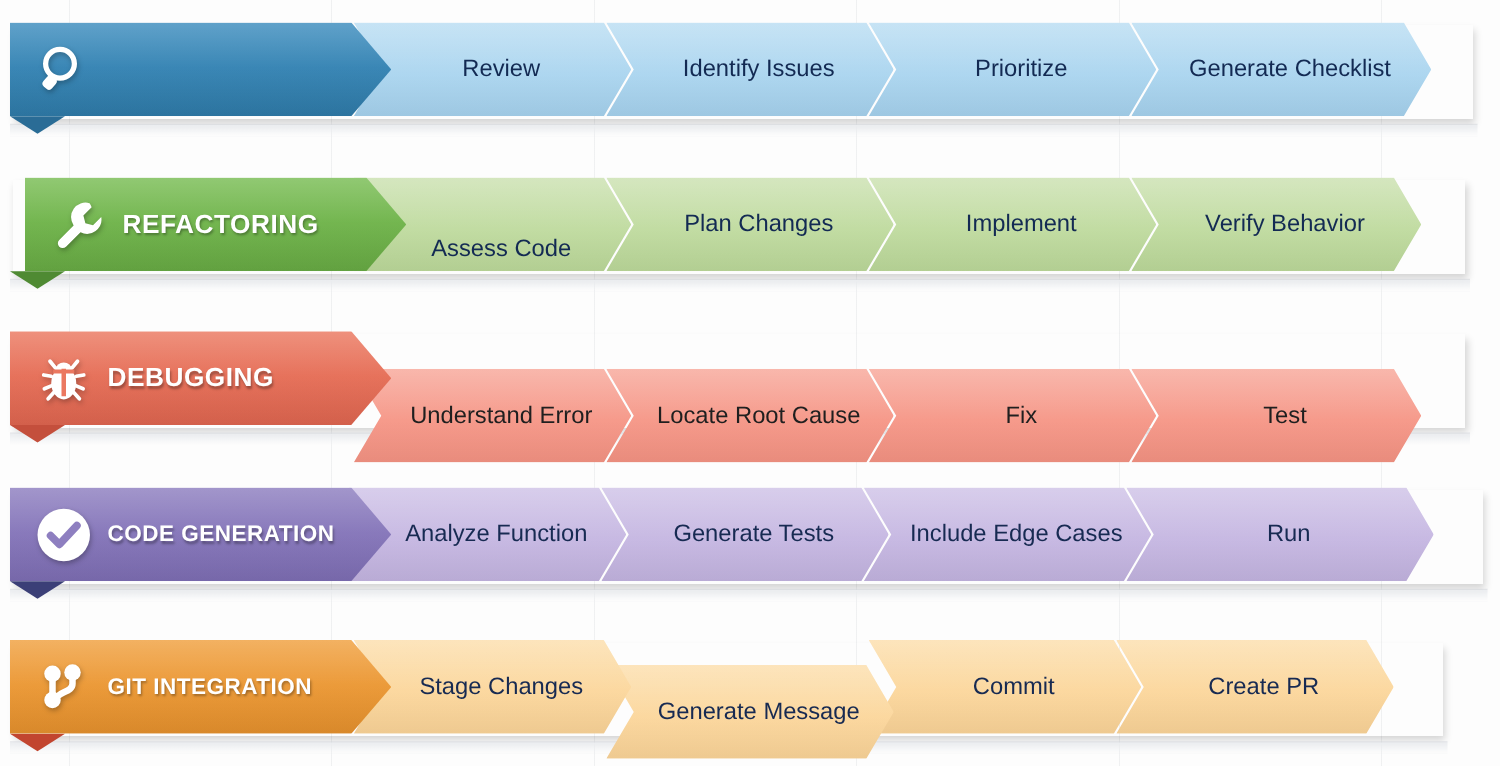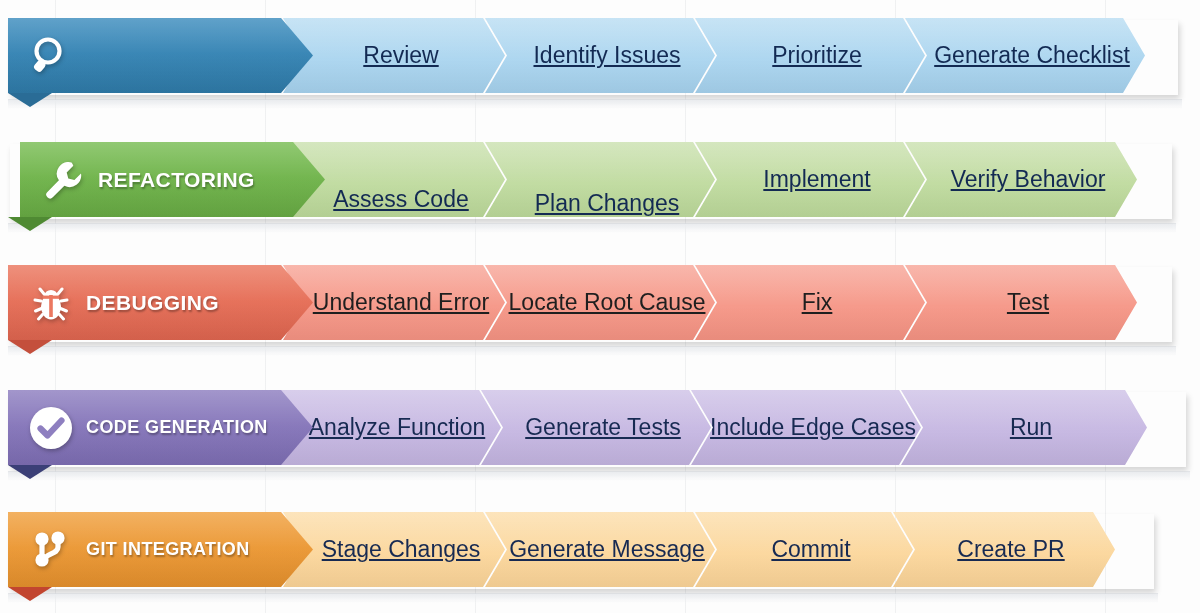--- a/index.html
+++ b/index.html
@@ -162,24 +162,23 @@
   .step::after {
     content: "";
     position: absolute;
     inset: 0;
     background: linear-gradient(to bottom, rgba(255,255,255,0.22), rgba(255,255,255,0.00) 55%, rgba(0,0,0,0.05));
     pointer-events: none;
   }
   .step-label {
     position: relative;
     z-index: 2;
-    font-size: 23px;
+    font-size: 19px;
     white-space: nowrap;
     padding-left: 14px;
-    text-decoration: underline;
   }
 
   
   .band-shadow {
     position: absolute;
     left: 10px;
     top: 2px;
     height: 75px;
     box-shadow: 2px 4px 6px rgba(0,0,0,0.16);
     z-index: 0;
@@ -217,21 +216,21 @@
         </span>
       </div>
       <div class="row-shadow-strip"></div>
     </div>
     <div class="row" style="top: 142px; width: 1176px;">
       <div class="band-shadow" style="width: 1162px;"></div>
       <div class="steps" style="left: 283px;">
         <div class="step first" style="width: 222px; background: linear-gradient(rgb(201, 224, 173), rgb(188, 217, 154)); z-index: 10;">
           <span class="step-label" style="color: rgb(19, 42, 83); margin-top: 40px;">Assess Code</span>
         </div>
-        <div class="step" style="width: 230px; background: linear-gradient(rgb(201, 224, 173), rgb(188, 217, 154)); z-index: 9; align-items: flex-end;">
+        <div class="step" style="width: 230px; background: linear-gradient(rgb(201, 224, 173), rgb(188, 217, 154)); z-index: 9;">
           <span class="step-label" style="color: rgb(19, 42, 83);">Plan Changes</span>
         </div>
         <div class="step" style="width: 230px; background: linear-gradient(rgb(201, 224, 173), rgb(188, 217, 154)); z-index: 8;">
           <span class="step-label" style="color: rgb(19, 42, 83);">Implement</span>
         </div>
         <div class="step" style="width: 232px; background: linear-gradient(rgb(201, 224, 173), rgb(188, 217, 154)); z-index: 7;">
           <span class="step-label" style="color: rgb(19, 42, 83);">Verify Behavior</span>
         </div>
       </div>
       <div class="ribbon-fold" style="border-top: 14px solid rgb(79, 138, 51);"></div>
@@ -240,21 +239,21 @@
           <svg width="46" height="46" viewBox="0 0 46 46">
         <path d="M31.5 5.5a11.6 11.6 0 0 0-12.6 17.8L7.4 34.9a3.8 3.8 0 0 0 5.4 5.4l11.6-11.5A11.6 11.6 0 0 0 41 16.5l-6.6 6.6-6.1-1.6-1.6-6.1 6.6-6.6a11.7 11.7 0 0 0-1.8-3.3z" fill="white"></path>
       </svg>
         </span>
         <span class="label-text ">REFACTORING</span>
       </div>
       <div class="row-shadow-strip"></div>
     </div>
     <div class="row" style="top: 265px; width: 1176px;">
       <div class="band-shadow" style="width: 1162px;"></div>
-      <div class="steps" style="left: 283px;">
+      <div class="steps" style="left: 283px; margin-top: 30px;">
         <div class="step first" style="width: 222px; background: linear-gradient(rgb(247, 163, 149), rgb(245, 147, 131)); z-index: 10;">
           <span class="step-label" style="color: rgb(31, 31, 31);">Understand Error</span>
         </div>
         <div class="step" style="width: 230px; background: linear-gradient(rgb(247, 163, 149), rgb(245, 147, 131)); z-index: 9;">
           <span class="step-label" style="color: rgb(31, 31, 31);">Locate Root Cause</span>
         </div>
         <div class="step" style="width: 230px; background: linear-gradient(rgb(247, 163, 149), rgb(245, 147, 131)); z-index: 8;">
           <span class="step-label" style="color: rgb(31, 31, 31);">Fix</span>
         </div>
         <div class="step" style="width: 232px; background: linear-gradient(rgb(247, 163, 149), rgb(245, 147, 131)); z-index: 7;">
@@ -312,21 +311,21 @@
         <span class="label-text xsmall">CODE GENERATION</span>
       </div>
       <div class="row-shadow-strip"></div>
     </div>
     <div class="row" style="top: 512px; width: 1158px;">
       <div class="band-shadow" style="width: 1144px;"></div>
       <div class="steps" style="left: 283px;">
         <div class="step first" style="width: 222px; background: linear-gradient(rgb(252, 221, 169), rgb(251, 212, 152)); z-index: 10;">
           <span class="step-label" style="color: rgb(23, 42, 82);">Stage Changes</span>
         </div>
-        <div class="step" style="width: 230px; background: linear-gradient(rgb(252, 221, 169), rgb(251, 212, 152)); z-index: 9;">
+        <div class="step" style="width: 230px; background: linear-gradient(rgb(252, 221, 169), rgb(251, 212, 152)); z-index: 9; margin-top: 20px;">
           <span class="step-label" style="color: rgb(23, 42, 82);">Generate Message</span>
         </div>
         <div class="step" style="width: 218px; background: linear-gradient(rgb(252, 221, 169), rgb(251, 212, 152)); z-index: 8;">
           <span class="step-label" style="color: rgb(23, 42, 82);">Commit</span>
         </div>
         <div class="step" style="width: 222px; background: linear-gradient(rgb(252, 221, 169), rgb(251, 212, 152)); z-index: 7;">
           <span class="step-label" style="color: rgb(23, 42, 82);">Create PR</span>
         </div>
       </div>
       <div class="ribbon-fold" style="border-top: 14px solid rgb(194, 69, 47);"></div>

